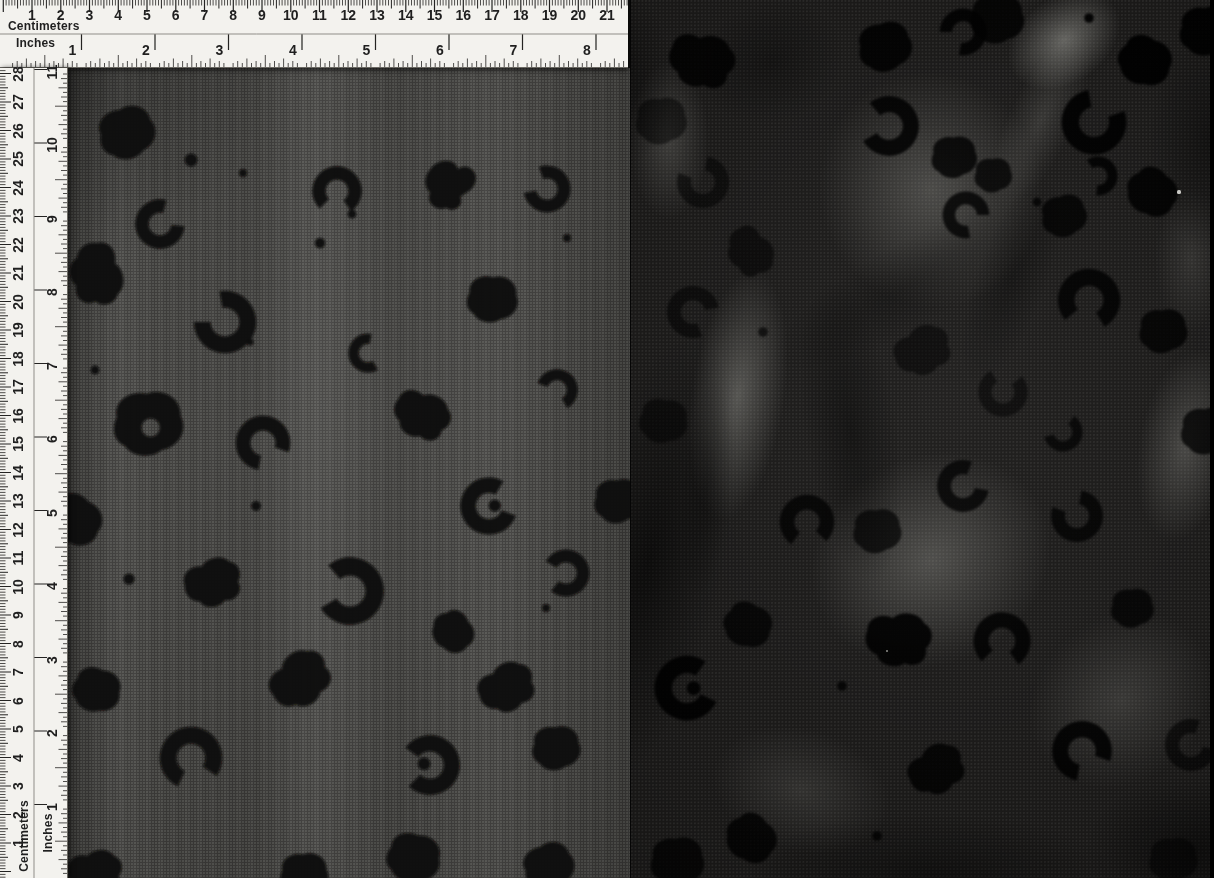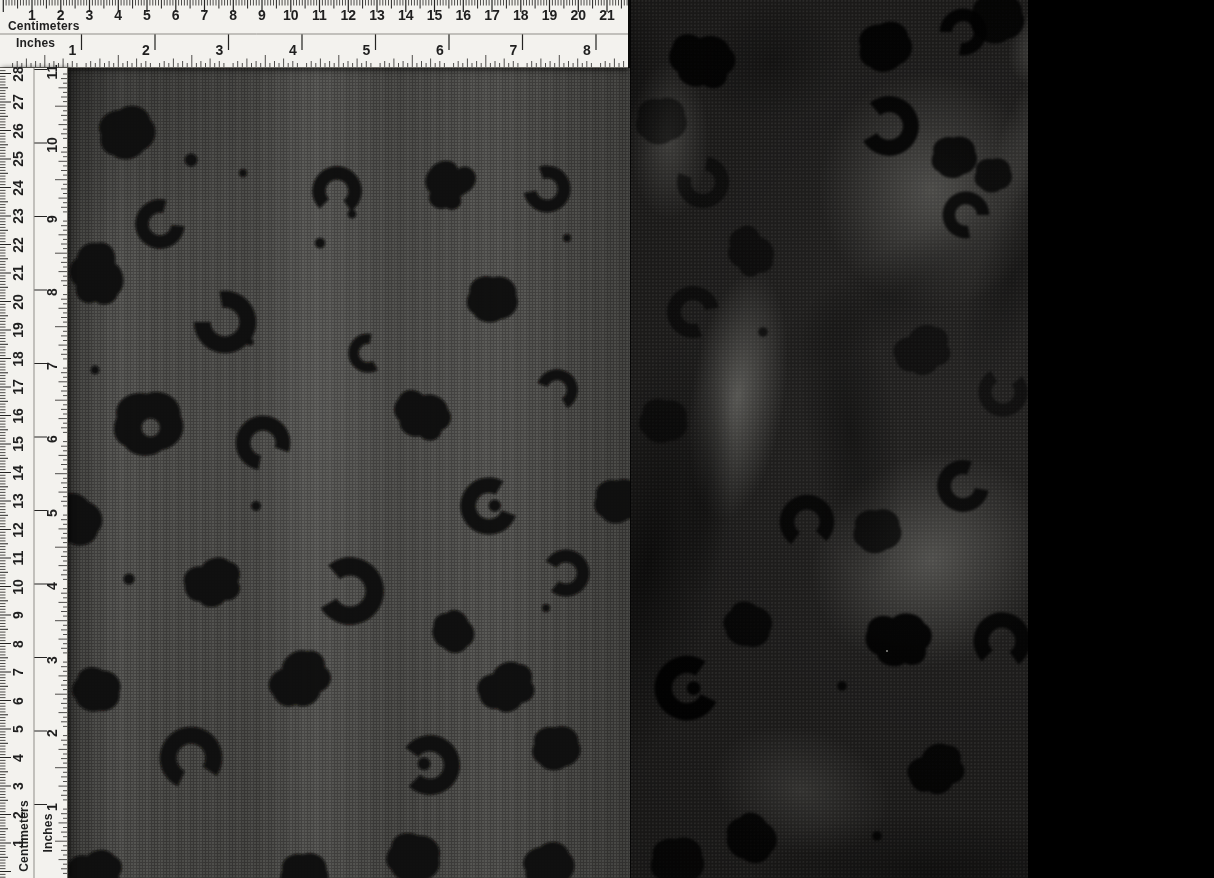--- a/index.html
+++ b/index.html
@@ -1,18 +1,18 @@
 <!DOCTYPE html>
 <html><head>
 <meta charset="utf-8">
 <style>
   * { box-sizing: border-box; margin: 0; padding: 0; }
   html,body { background:#000; }
   .stage {
-    position: relative; width: 1028px; height: 878px;
+    position: relative; width: 1210px; height: 878px;
     background: #0d0d0c; overflow: hidden;
     font-family: "Liberation Sans", sans-serif;
   }
   .panel { position: absolute; overflow: hidden; }
   #panel-left  { left: 68px;  top: 68px; width: 562px; height: 810px; background: #3b3a38; }
   #panel-right { left: 630px; top: 0;    width: 584px; height: 878px; background: #1c1b1a; border-left: 1px solid #050505; }
   .mesh { position: absolute; inset: 0; }
   #panel-left .mesh {
     background-image: radial-gradient(circle at 1px 1px, rgba(205,205,196,.17) .65px, transparent 1.05px);
     background-size: 3px 3px;

